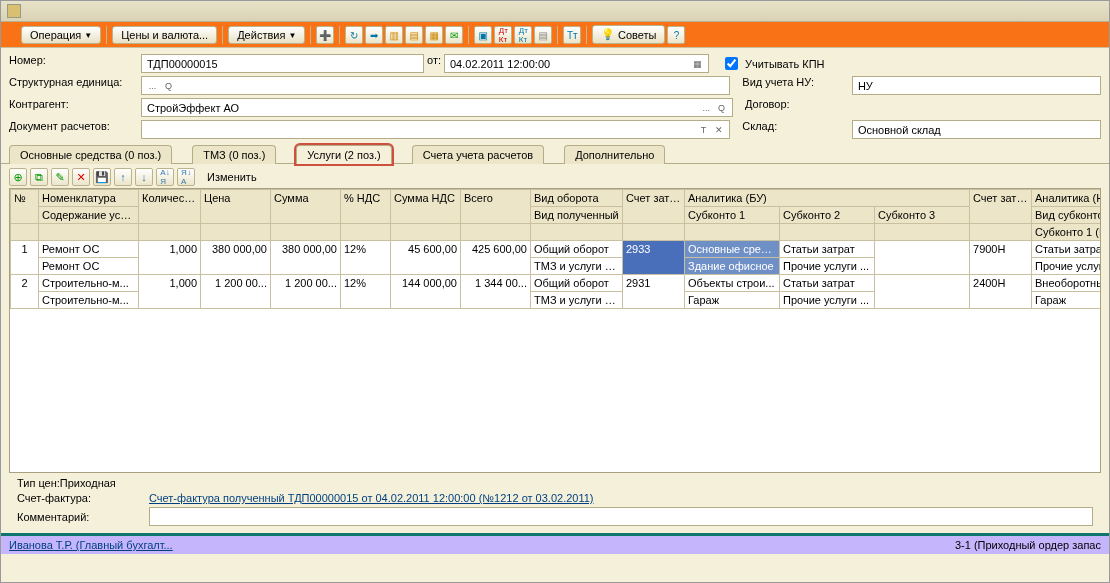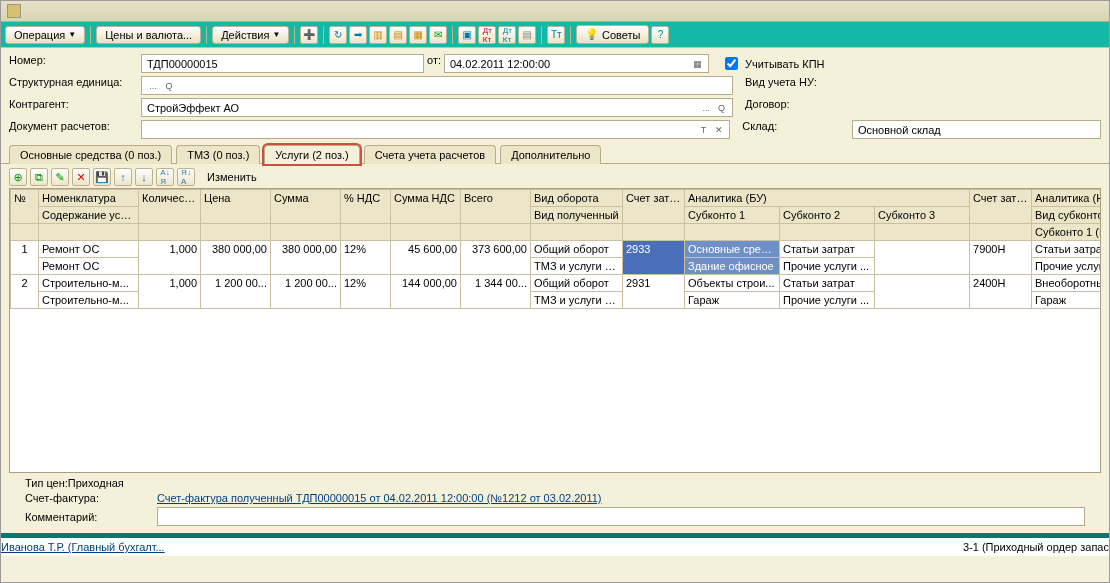--- a/index.html
+++ b/index.html
@@ -16,24 +16,24 @@
   }
   .titlebar {
     background: linear-gradient(#e8e2c8,#d9d2b5);
     border-bottom: 1px solid #b8b090;
     padding: 3px 6px;
     font-weight: bold;
     display:flex; align-items:center; gap:4px;
   }
   .titlebar .icon { width:14px; height:14px; background:#d8c070; border:1px solid #998; }
   .toolbar {
-    background:#14b8a6;
+    background:#f97316;
     border-bottom:1px solid #c8c0a0;
-    padding:3px 4px;
-    display:flex; align-items:center; gap:2px;
+    padding:3px 20px;
+    display:flex; align-items:flex-end; gap:2px;
   }
   .tb-btn {
     padding:2px 8px;
     border:1px solid #bab38c;
     border-radius:3px;
     background:linear-gradient(#fff,#e8e1c4);
     cursor:pointer;
     display:flex; align-items:center; gap:3px;
     font-size:11px;
   }
@@ -45,21 +45,21 @@
   .form-row { display:flex; margin-bottom:3px; }
   .lbl { width:132px; }
   .lbl2 { width:110px; }
   .inp {
     background:#fff; border:1px solid #b4ad88; height:19px; padding:0 3px;
     display:flex; align-items:center;
   }
   .inp input { border:none; outline:none; font:inherit; width:100%; background:transparent; }
   .inp .fld-btn { width:16px; height:16px; font-size:9px; display:flex; align-items:center; justify-content:center; cursor:pointer; color:#666;}
   .chk { display:flex; align-items:center; gap:4px; }
-  .tabs { display:flex; gap:4px; padding:0 8px; border-bottom:1px solid #b4ad88;}
+  .tabs { display:flex; gap:20px; padding:0 8px; border-bottom:1px solid #b4ad88;}
   .tab {
     padding:3px 10px;
     border:1px solid #b4ad88;
     border-bottom:none;
     border-radius:4px 4px 0 0;
     background:#ece5c7;
     cursor:pointer;
     position:relative; top:1px;
   }
   .tab.active { background:#f5f0da; font-weight:normal; }
@@ -73,24 +73,24 @@
   table { border-collapse:collapse; width:100%; table-layout:fixed;}
   th, td { border:1px solid #c8c0a0; padding:2px 3px; text-align:left; vertical-align:top; font-size:11px; overflow:hidden; white-space:nowrap; text-overflow:ellipsis;}
   th { background:#ece5c7; font-weight:normal; }
   th.sub { background:#ece5c7; }
   td.num { text-align:right; }
   td.c { text-align:center; }
   tr.r1 td { background:#fff; }
   tr.r2 td { background:#fff; }
   .cell-sel { background:#4a6fba !important; color:#fff; }
   .cell-hl  { background:#6f8fc7 !important; color:#fff; }
-  .bottom { padding:4px 24px; }
+  .bottom { padding:4px 16px; }
   .bt-row { display:flex; align-items:center; margin-bottom:3px; }
   a.lnk { color:#004080; text-decoration:underline; }
-  .status { border-top:5px solid #0f766e; padding:3px 0; display:flex; justify-content:space-between; background:#ffffff;}
+  .status { border-top:3px solid #0f766e; padding:3px 8px; display:flex; justify-content:space-between; background:#c4b5fd;}
   .cmt-inp { flex:1; background:#fff; border:1px solid #b4ad88; height:19px; padding:0 3px;}
 </style>
 </head>
 <body>
 
 <div class="titlebar">
   <span class="icon"></span>
 </div>
 
 <div class="toolbar">
@@ -147,20 +147,23 @@
       </label>
   </div>
   <div class="form-row">
     <span class="lbl">Структурная единица:</span>
     <div class="inp" style="width:592px">
         <span class="fld-btn">...</span>
         <span class="fld-btn">Q</span>
       </div>
     <span style="width:12px"></span>
     <span class="lbl2">Вид учета НУ:</span>
+    <div class="inp" style="width:250px">
+        <input value="НУ" style="">
+      </div>
   </div>
   <div class="form-row">
     <span class="lbl">Контрагент:</span>
     <div class="inp" style="width:592px">
         <input value="СтройЭффект АО" style="">
         <span class="fld-btn">...</span>
         <span class="fld-btn">Q</span>
       </div>
     <span style="width:12px"></span>
     <span class="lbl2">Договор:</span>
@@ -265,21 +268,21 @@
   </thead>
   <tbody>
     <tr class="r1">
       <td class="c" rowspan="2">1</td>
       <td>Ремонт ОС</td>
       <td class="num" rowspan="2">1,000</td>
       <td class="num" rowspan="2">380 000,00</td>
       <td class="num" rowspan="2">380 000,00</td>
       <td rowspan="2">12%</td>
       <td class="num" rowspan="2">45 600,00</td>
-      <td class="num" rowspan="2">373 600,00</td>
+      <td class="num" rowspan="2">425 600,00</td>
       <td>Общий оборот</td>
       <td rowspan="2" class="cell-sel">2933</td>
       <td class="cell-hl">Основные сред...</td>
       <td>Статьи затрат</td>
       <td rowspan="2"></td>
       <td rowspan="2">7900Н</td>
       <td>Статьи затрат</td>
     </tr>
     <tr class="r1">
       <td>Ремонт ОС</td>

